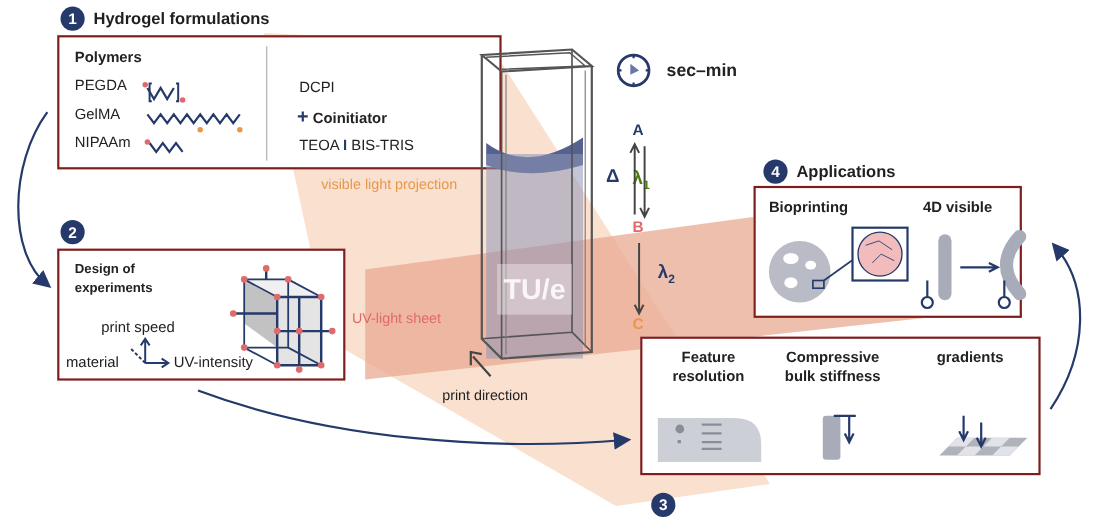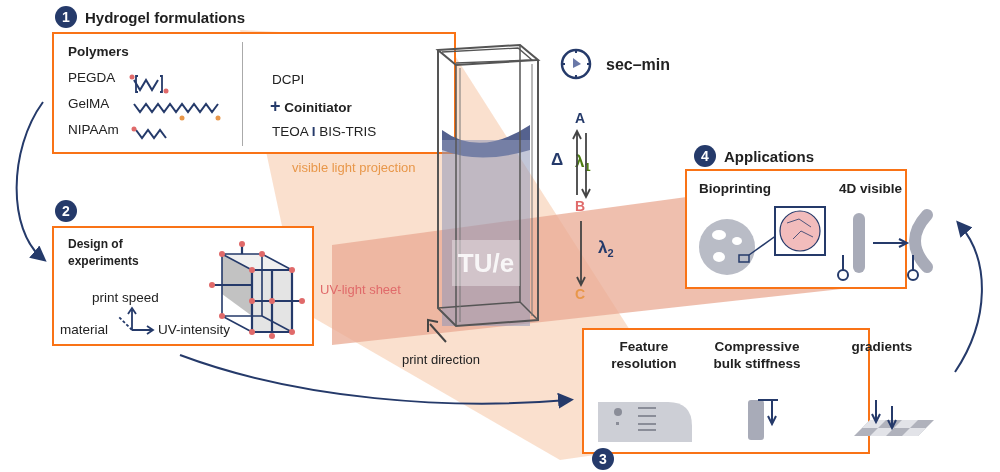--- a/index.html
+++ b/index.html
@@ -1,20 +1,20 @@
 <!DOCTYPE html>
 <html><head>
 <meta charset="utf-8">
 <style>
   html,body{margin:0;padding:0;background:#fff;}
   body{width:1000px;height:472px;position:relative;overflow:hidden;font-family:"Liberation Sans",sans-serif;color:#222;}
   .abs{position:absolute;}
   .hdr{display:flex;align-items:center;gap:8px;font-weight:bold;font-size:15px;color:#1f1f1f;}
   .num{width:22px;height:22px;border-radius:50%;background:#253a6a;color:#fff;font-weight:bold;font-size:14px;display:flex;align-items:center;justify-content:center;}
-  .box{border:2px solid #f97316;background:#fff;box-sizing:border-box;}
+  .box{border:2px solid #7f1d1d;background:#fff;box-sizing:border-box;}
   .b{font-weight:bold;}
   .t13{font-size:13.5px;}
   svg{overflow:visible;}
 </style>
 </head>
 <body>
 
 <svg class="abs" style="left:0;top:0" width="1000" height="472">
   <polygon points="240,30 445,40 700,440 560,460 300,310" fill="#f8d6bd" opacity="0.75"></polygon>
   <polygon points="332,245 885,170 905,282 332,345" fill="#e9a993" opacity="0.75"></polygon>
@@ -145,21 +145,21 @@
 <svg class="abs" style="left:560px;top:125px" width="40" height="170">
   <path d="M17,70 L17,8 M13,14 L17,6 L21,14" stroke="#444" stroke-width="1.8" fill="none"></path>
   <path d="M26,8 L26,70 M22,64 L26,72 L30,64" stroke="#444" stroke-width="1.8" fill="none"></path>
   <path d="M21,96 L21,158 M17,152 L21,160 L25,152" stroke="#444" stroke-width="1.8" fill="none"></path>
 </svg>
 
 <div class="abs hdr" style="left:694px;top:145px;">
   <div class="num">4</div>
   <span>Applications</span>
 </div>
-<div class="abs box" style="left:685px;top:169px;width:222px;height:120px;padding-left:37px;">
+<div class="abs box" style="left:685px;top:169px;width:244px;height:120px;padding-left:37px;">
   <div class="abs b t13" style="left:12px;top:10px;">Bioprinting</div>
   <div class="abs b t13" style="left:152px;top:10px;">4D visible</div>
   <svg class="abs" style="left:0;top:0" width="140" height="118">
     <circle cx="40" cy="76" r="28" fill="#b9bcc6"></circle>
     <ellipse cx="32" cy="64" rx="7" ry="5" fill="#fff"></ellipse>
       <ellipse cx="50" cy="70" rx="5" ry="4" fill="#fff"></ellipse>
       <ellipse cx="32" cy="86" rx="6" ry="5" fill="#fff"></ellipse>
     <rect x="52" y="84" width="10" height="7" stroke="#253a6a" stroke-width="1.5" fill="none"></rect>
     <path d="M62,84 L90,64" stroke="#253a6a" stroke-width="1.5"></path>
     <rect x="88" y="36" width="50" height="48" stroke="#253a6a" stroke-width="2" fill="#fff"></rect>
@@ -174,21 +174,21 @@
         <path d="M16,84 L16,100"></path>
         <circle cx="16" cy="104" r="5"></circle>
       </g>
     <g stroke="#253a6a" stroke-width="2" fill="none">
         <path d="M86,84 L86,100"></path>
         <circle cx="86" cy="104" r="5"></circle>
       </g>
   </svg>
 </div>
 
-<div class="abs box" style="left:582px;top:328px;width:288px;height:126px;">
+<div class="abs box" style="left:582px;top:306px;width:364px;height:126px;">
   <div class="abs b t13" style="left:10px;top:8px;width:100px;text-align:center;line-height:17px;">
     <div>Feature</div>
       <div>resolution</div>
   </div>
   <div class="abs b t13" style="left:118px;top:8px;width:110px;text-align:center;line-height:17px;">
     <div>Compressive</div>
       <div>bulk stiffness</div>
   </div>
   <div class="abs b t13" style="left:236px;top:8px;width:124px;text-align:center;line-height:17px;">
       <div>gradients</div>

